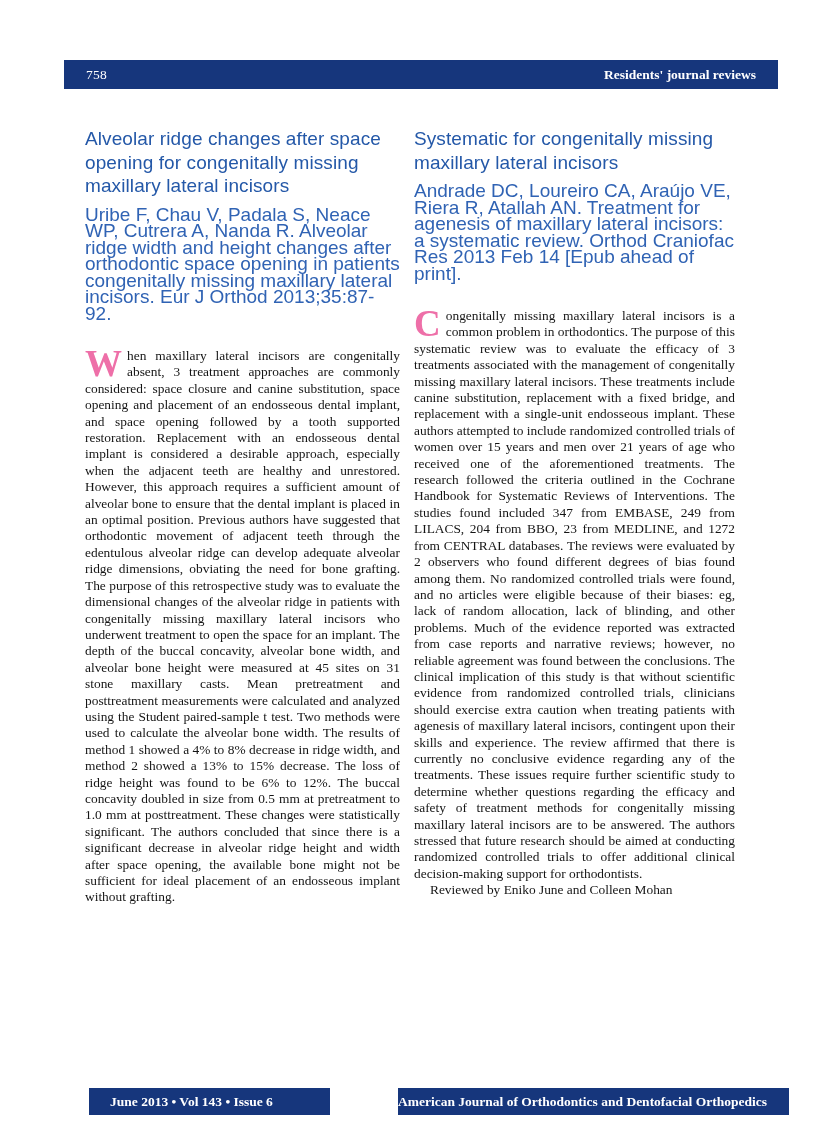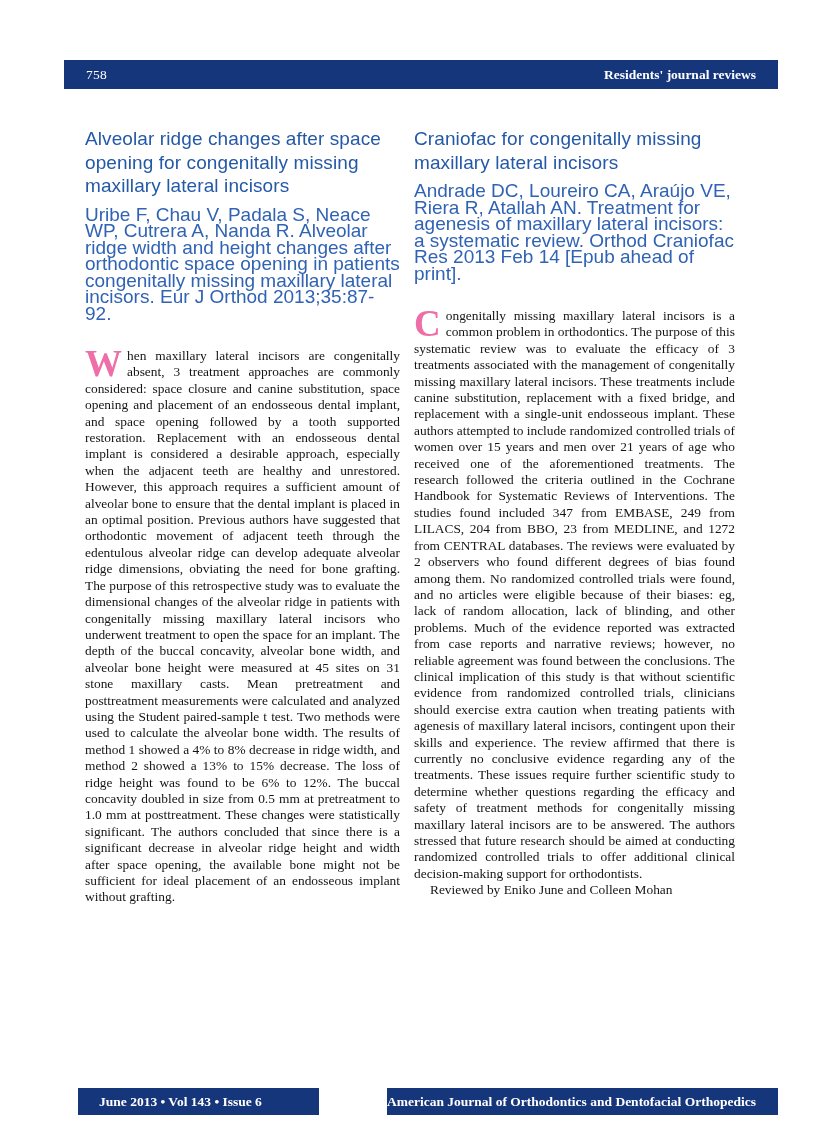--- a/index.html
+++ b/index.html
@@ -73,21 +73,21 @@
     color: var(--dropcap-pink, #EE6FA8);
   }
   .reviewed {
     font-size: 13.4px;
     line-height: 16.4px;
     text-indent: 16px;
     color: var(--body-ink, #141414);
   }
   .footer {
     position: absolute;
-    left: 64px;
+    left: 75px;
     top: 1088px;
     width: 714px;
     height: 27px;
     display: flex;
     padding-left: 14px;
   }
   .footer-left {
     width: 241px;
     display: flex;
     align-items: center;
@@ -122,21 +122,21 @@
 
   <main class="content">
 
     <article class="col-left">
       <h1 class="article-title">Alveolar ridge changes after space opening for congenitally missing maxillary lateral incisors</h1>
       <p class="citation">Uribe F, Chau V, Padala S, Neace WP, Cutrera A, Nanda R. Alveolar ridge width and height changes after orthodontic space opening in patients congenitally missing maxillary lateral incisors. Eur J Orthod 2013;35:87-92.</p>
       <p class="body-text"><span class="dropcap">W</span><span>hen maxillary lateral incisors are congenitally absent, 3 treatment approaches are commonly considered: space closure and canine substitution, space opening and placement of an endosseous dental implant, and space opening followed by a tooth supported restoration. Replacement with an endosseous dental implant is considered a desirable approach, especially when the adjacent teeth are healthy and unrestored. However, this approach requires a sufficient amount of alveolar bone to ensure that the dental implant is placed in an optimal position. Previous authors have suggested that orthodontic movement of adjacent teeth through the edentulous alveolar ridge can develop adequate alveolar ridge dimensions, obviating the need for bone grafting. The purpose of this retrospective study was to evaluate the dimensional changes of the alveolar ridge in patients with congenitally missing maxillary lateral incisors who underwent treatment to open the space for an implant. The depth of the buccal concavity, alveolar bone width, and alveolar bone height were measured at 45 sites on 31 stone maxillary casts. Mean pretreatment and posttreatment measurements were calculated and analyzed using the Student paired-sample t test. Two methods were used to calculate the alveolar bone width. The results of method 1 showed a 4% to 8% decrease in ridge width, and method 2 showed a 13% to 15% decrease. The loss of ridge height was found to be 6% to 12%. The buccal concavity doubled in size from 0.5 mm at pretreatment to 1.0 mm at posttreatment. These changes were statistically significant. The authors concluded that since there is a significant decrease in alveolar ridge height and width after space opening, the available bone might not be sufficient for ideal placement of an endosseous implant without grafting.</span></p>
     </article>
 
     <article class="col-right">
-      <h1 class="article-title">Craniofac for congenitally missing maxillary lateral incisors</h1>
+      <h1 class="article-title">Systematic for congenitally missing maxillary lateral incisors</h1>
       <p class="citation">Andrade DC, Loureiro CA, Araújo VE, Riera R, Atallah AN. Treatment for agenesis of maxillary lateral incisors: a systematic review. Orthod Craniofac Res 2013 Feb 14 [Epub ahead of print].</p>
       <p class="body-text"><span class="dropcap">C</span><span>ongenitally missing maxillary lateral incisors is a common problem in orthodontics. The purpose of this systematic review was to evaluate the efficacy of 3 treatments associated with the management of congenitally missing maxillary lateral incisors. These treatments include canine substitution, replacement with a fixed bridge, and replacement with a single-unit endosseous implant. These authors attempted to include randomized controlled trials of women over 15 years and men over 21 years of age who received one of the aforementioned treatments. The research followed the criteria outlined in the Cochrane Handbook for Systematic Reviews of Interventions. The studies found included 347 from EMBASE, 249 from LILACS, 204 from BBO, 23 from MEDLINE, and 1272 from CENTRAL databases. The reviews were evaluated by 2 observers who found different degrees of bias found among them. No randomized controlled trials were found, and no articles were eligible because of their biases: eg, lack of random allocation, lack of blinding, and other problems. Much of the evidence reported was extracted from case reports and narrative reviews; however, no reliable agreement was found between the conclusions. The clinical implication of this study is that without scientific evidence from randomized controlled trials, clinicians should exercise extra caution when treating patients with agenesis of maxillary lateral incisors, contingent upon their skills and experience. The review affirmed that there is currently no conclusive evidence regarding any of the treatments. These issues require further scientific study to determine whether questions regarding the efficacy and safety of treatment methods for congenitally missing maxillary lateral incisors are to be answered. The authors stressed that future research should be aimed at conducting randomized controlled trials to offer additional clinical decision-making support for orthodontists.</span></p>
       <p class="reviewed">Reviewed by Eniko June and Colleen Mohan</p>
     </article>
 
   </main>
 
   <footer class="footer">
     <div class="band footer-left">
       <span>June 2013 • Vol 143 • Issue 6</span>

